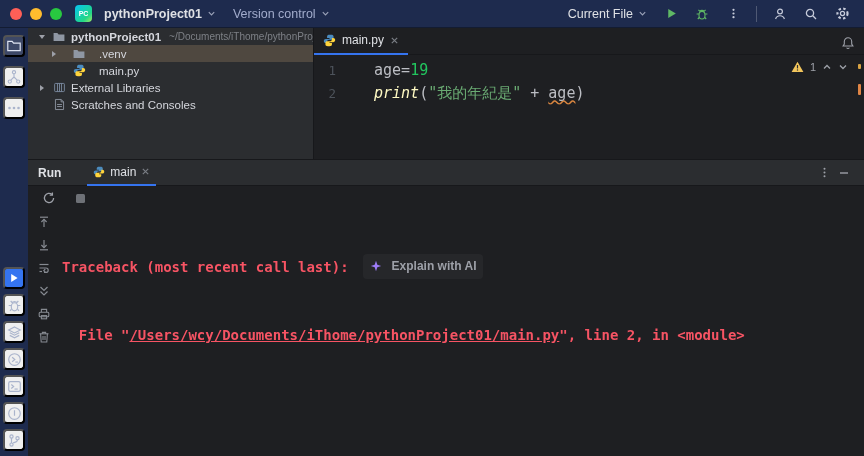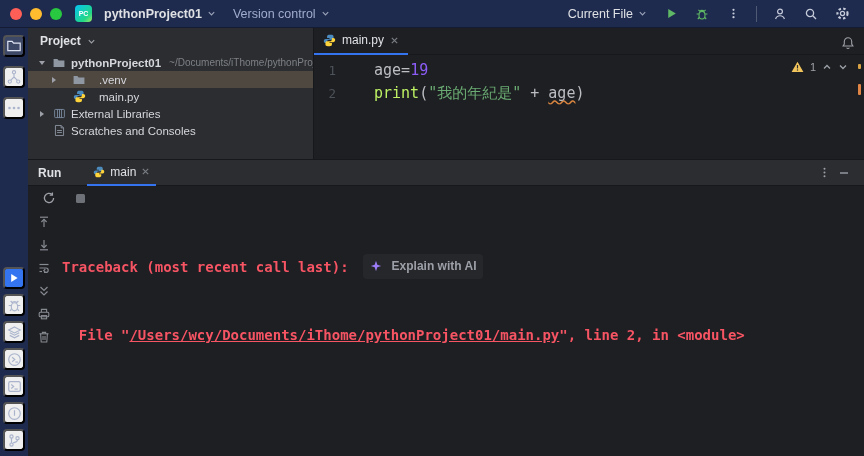--- a/index.html
+++ b/index.html
@@ -58,22 +58,22 @@
             border-bottom:1px solid #17181b; }
   .tabbar { height:27px; display:flex; align-items:center; border-bottom:1px solid #17181b; position:relative; }
   .etab { height:27px; display:flex; align-items:center; gap:6px; padding:0 9px; font-size:12px;
           color:#dfe1e5; border-bottom:2px solid #3574f0; }
   .bell { position:absolute; right:7px; top:6px; }
   .code { position:absolute; left:0; top:31px; right:0;
           font-family:"DejaVu Sans Mono", monospace; font-size:15px; line-height:23px; color:#bcbec4; }
   .code-row { display:flex; }
   .ln { width:22px; text-align:right; color:#4d535b; font-size:12.5px; flex:none; line-height:23px; }
   .ct { margin-left:38px; white-space:pre; }
-  .tok-num { color:#8b5cf6; }
-  .tok-builtin { color:#bef264; }
+  .tok-num { color:#22c55e; }
+  .tok-builtin { color:#fef9c3;font-style:italic; }
   .tok-str { color:#6aab73; }
   .tok-warn { text-decoration:underline; text-decoration-style:wavy; text-decoration-color:#d9853f; text-decoration-skip-ink:none; }
   .inspections { position:absolute; top:33px; right:16px; display:flex; align-items:center; gap:6px;
                  font-size:11px; color:#9da0a8; }
   .stripe-mark { position:absolute; right:3px; width:3px; border-radius:1px; }
   .mark1 { top:36px; height:5px; background:#d9a343; }
   .mark2 { top:56px; height:11px; background:#e08545; }
 
   
   .run-panel { position:absolute; left:28px; top:160px; right:0; bottom:0; background:#1e1f22; }
@@ -259,26 +259,20 @@
               <circle cx="4.2" cy="10.8" r="1.5"></circle>
               <circle cx="9.8" cy="4.8" r="1.5"></circle>
               <path d="M4.2 4.7 V9.3 M9.8 6.3 c0 2.4 -2.6 2.2 -4 3"></path>
             </g>
           </svg>
       </button>
     </div>
   </nav>
 
   <section class="project-panel">
-    <div class="pp-header">
-      <span>Project</span>
-      <svg width="9" height="9" viewBox="0 0 10 10">
-          <path d="M2 3.5 5 6.5 8 3.5" stroke="#9da0a8" stroke-width="1.3" fill="none"></path>
-        </svg>
-    </div>
     <div class="tree">
       <div class="tree-row">
         <span class="tw">
             <span class="tri-down"></span>
           </span>
         <span class="ti">
           <svg width="14" height="14" viewBox="0 0 16 16">
               <path d="M1.8 3.4 h4.3 l1.5 1.8 h6.6 v7.4 H1.8z" fill="#8f97a3"></path>
             </svg>
         </span>

